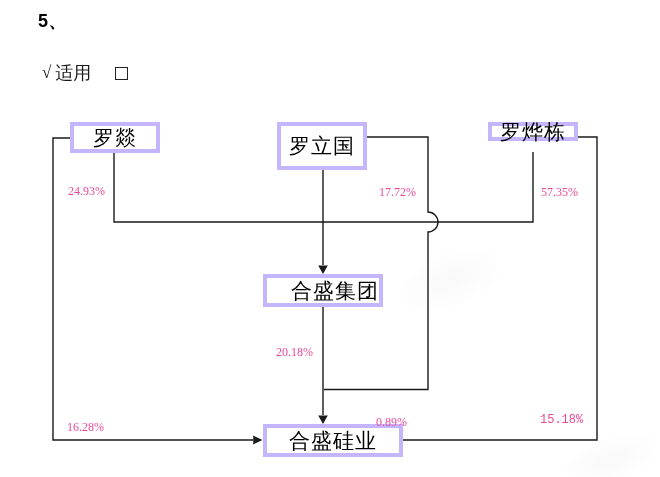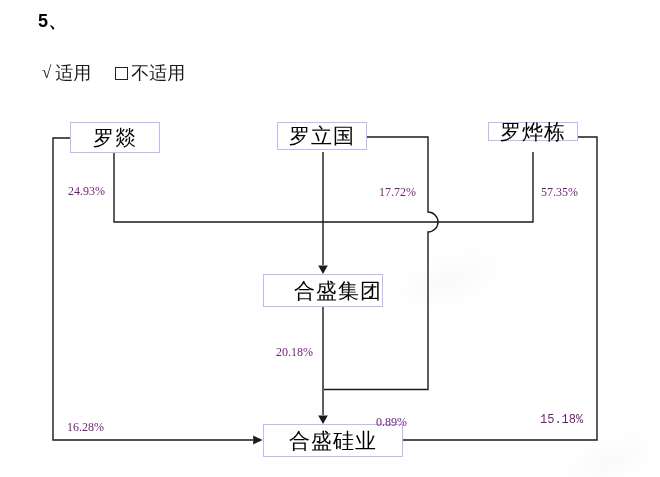--- a/index.html
+++ b/index.html
@@ -21,32 +21,32 @@
   .apply-gap { display:inline-block; width:24px; }
   .checkbox-square {
     display:inline-block; width:13px; height:13px;
     border:1.5px solid #222; margin-right:3px; background:#fff;
     box-sizing:border-box;
   }
   .diagram { position:absolute; left:0; top:0; width:660px; height:477px; }
   .connectors { position:absolute; left:0; top:0; }
   .node {
     position:absolute; box-sizing:border-box; background:#ffffff;
-    border:1px solid #c4b5fd; display:flex; align-items:center; justify-content:center;
+    border:4px solid #c4b5fd; display:flex; align-items:center; justify-content:center;
     font-family:"Liberation Serif", serif; font-size:21px; color:#000;
     letter-spacing:1px; white-space:nowrap;
   }
   .node-luo-yi       { left:70px;  top:122px; width:90px;  height:31px; }
-  .node-luo-liguo    { left:277px; top:122px; width:90px;  height:28px; }
+  .node-luo-liguo    { left:277px; top:122px; width:90px;  height:48px; }
   .node-luo-yedong   { left:488px; top:122px; width:90px;  height:19px; }
   .node-hs-group     { left:263px; top:274px; width:120px; height:33px;justify-content:flex-end; }
   .node-hs-silicon   { left:263px; top:424px; width:140px; height:33px; }
   .pct {
     position:absolute; font-family:"Liberation Serif", serif;
-    font-size:12px; color:#701a75; white-space:nowrap;
+    font-size:12px; color:#ec4899; white-space:nowrap;
   }
   .pct-0 { left:68px;  top:184px; }
   .pct-1 { left:332px; top:185px;margin-left:47px; }
   .pct-2 { left:541px; top:185px; }
   .pct-3 { left:276px; top:345px; }
   .pct-4 { left:376px; top:367px;margin-top:48px; }
   .pct-5 { left:67px;  top:420px; }
   .pct-6 { left:540px; top:413px;font-family:Liberation Mono, monospace; }
   .smudge {
     position:absolute; pointer-events:none; opacity:0.05;
@@ -63,21 +63,20 @@
 
   <div class="title-row">
     <span>5、</span>
   </div>
 
   <div class="apply-row">
     <span class="apply-check">√</span>
     <span>适用</span>
     <span class="apply-gap"></span>
     <span class="checkbox-square"></span>
-    <span>不适用</span>
   </div>
 
   <div class="diagram">
 
     <svg class="connectors" width="660" height="477" viewBox="0 0 660 477">
       <g fill="none" stroke="#1a1a1a" stroke-width="1.4">
 
         <path d="M70,138 H53 V440 H253"></path>
 
         <path d="M114,152 V222 H533 V152"></path>

